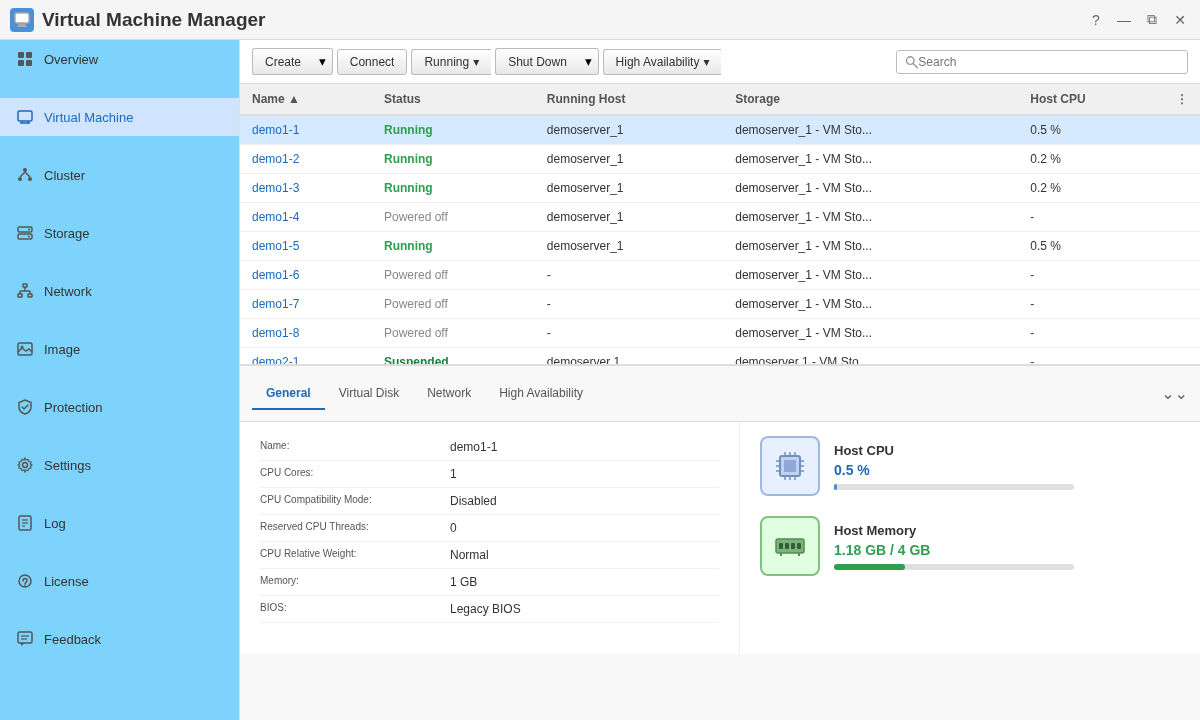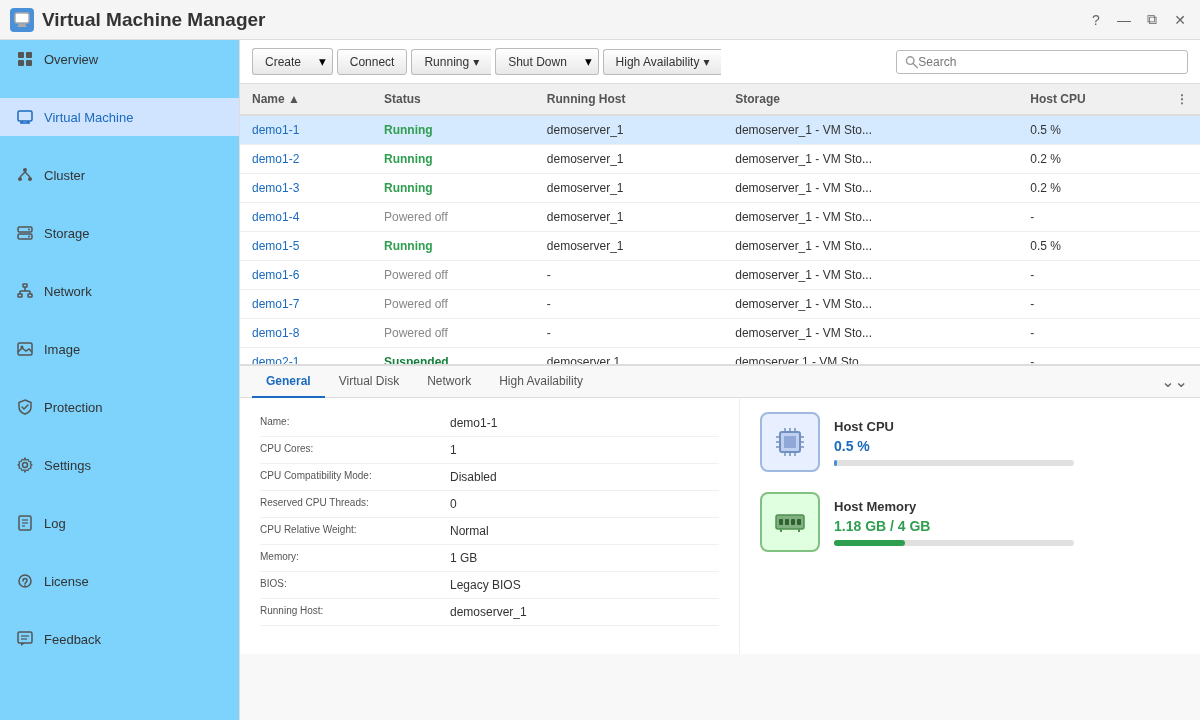--- a/index.html
+++ b/index.html
@@ -42,21 +42,21 @@
     th { background: #f0f0f0; border-bottom: 2px solid #ddd; padding: 8px 12px; text-align: left; font-size: 12px; font-weight: 600; color: #555; white-space: nowrap; position: sticky; top: 0; }
     td { padding: 7px 12px; border-bottom: 1px solid #eee; font-size: 12px; white-space: nowrap; }
     tr.selected td { background: #d6eaff; }
     .status-running { color: #2e9e4f; font-weight: 600; }
     .status-off { color: #888; }
     .status-suspended { color: #15803d; font-weight: bold; }
     .col-menu { width: 20px; text-align: center; cursor: pointer; color: #666; }
 
     
     .details-panel { background: #fff; border-top: 2px solid #ddd; flex-shrink: 0; display: flex; flex-direction: column; height: 290px; }
-    .details-tabs { display: flex; border-bottom: 1px solid #ddd; padding: 0 12px; background: #f8f8f8; align-items: center; }
+    .details-tabs { display: flex; border-bottom: 1px solid #ddd; padding: 12px 12px; background: #f8f8f8; align-items: center; }
     .tab { padding: 8px 14px; cursor: pointer; font-size: 12px; color: #555; border-bottom: 2px solid transparent; margin-bottom: -1px; }
     .tab.active { color: #1a6abf; border-bottom: 2px solid #1a6abf; font-weight: 600; }
     .tab-expand { margin-left: auto; cursor: pointer; color: #666; font-size: 16px; }
 
     .details-body { display: flex; flex: 1; overflow: hidden; }
     .details-left { flex: 1; padding: 12px 20px; overflow-y: auto; border-right: 1px solid #eee; }
     .detail-row { display: flex; padding: 6px 0; border-bottom: 1px solid #f0f0f0; }
     .detail-label { width: 190px; color: #555; font-size: 10px; flex-shrink: 0; }
     .detail-value { color: #333; font-size: 12px; }
 
@@ -372,24 +372,20 @@
     <span class="detail-label">CPU Relative Weight:</span>
     <span class="detail-value">Normal</span>
   </div>
             <div class="detail-row">
     <span class="detail-label">Memory:</span>
     <span class="detail-value">1 GB</span>
   </div>
             <div class="detail-row">
     <span class="detail-label">BIOS:</span>
     <span class="detail-value">Legacy BIOS</span>
-  </div>
-            <div class="detail-row">
-    <span class="detail-label">Running Host:</span>
-    <span class="detail-value">demoserver_1</span>
   </div>
           </div>
         <div class="details-right">
 
           <div class="resource-card">
             <div class="resource-icon cpu-icon-bg">
               <svg width="40" height="40" viewBox="0 0 40 40" fill="none">
                 <rect x="10" y="10" width="20" height="20" rx="2" fill="#c0d0f0" stroke="#7090c0" stroke-width="2"></rect>
                 <rect x="14" y="14" width="12" height="12" rx="1" fill="#90a8d8"></rect>
                 <line x1="15" y1="10" x2="15" y2="6" stroke="#7090c0" stroke-width="1.5"></line>

